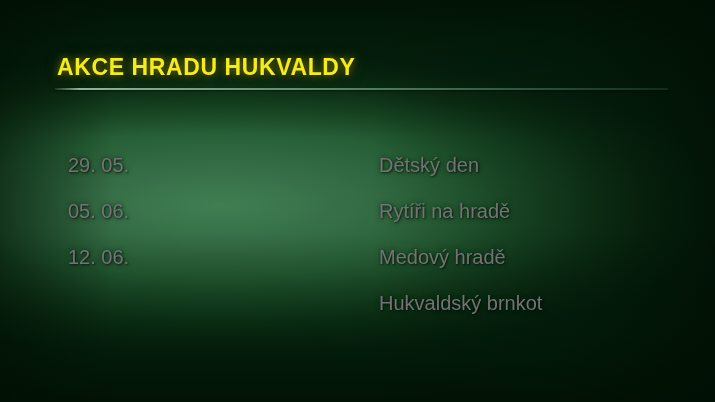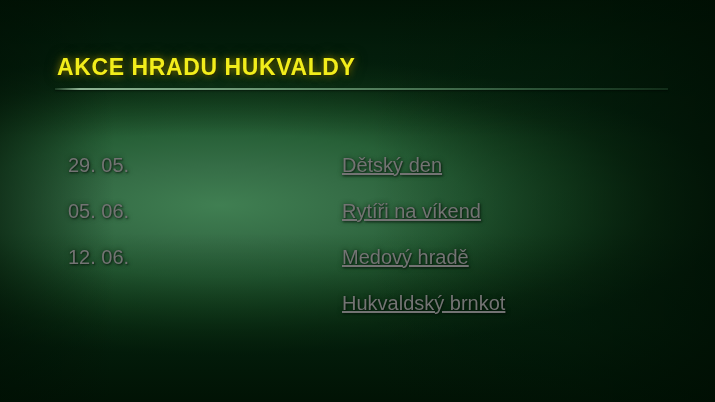--- a/index.html
+++ b/index.html
@@ -108,21 +108,21 @@
     top: 0;
     font-size: 20px;
     color: #737373;
     white-space: nowrap;
     text-shadow:
       0 0 5px rgba(0,30,10,0.75),
       1px 1px 2px rgba(0,0,0,0.55);
   }
 
   .cell-date  { left: 68px; }
-  .cell-event { left: 342px; text-decoration: underline; }
+  .cell-event { left: 379px; }
 </style>
 </head>
 <body>
 
 <div id="screen">
 
   <div id="bg-base"></div>
   <div id="bg-vshade"></div>
   <div id="bg-hshade"></div>
 
@@ -132,21 +132,21 @@
 
     <div id="divider"></div>
 
     <div id="rows">
         <div class="row">
           <div class="cell-date">29. 05.</div>
           <div class="cell-event">Dětský den</div>
         </div>
         <div class="row">
           <div class="cell-date">05. 06.</div>
-          <div class="cell-event">Rytíři na víkend</div>
+          <div class="cell-event">Rytíři na hradě</div>
         </div>
         <div class="row">
           <div class="cell-date">12. 06.</div>
           <div class="cell-event">Medový hradě</div>
         </div>
         <div class="row">
           <div class="cell-event">Hukvaldský brnkot</div>
         </div>
       </div>
 

